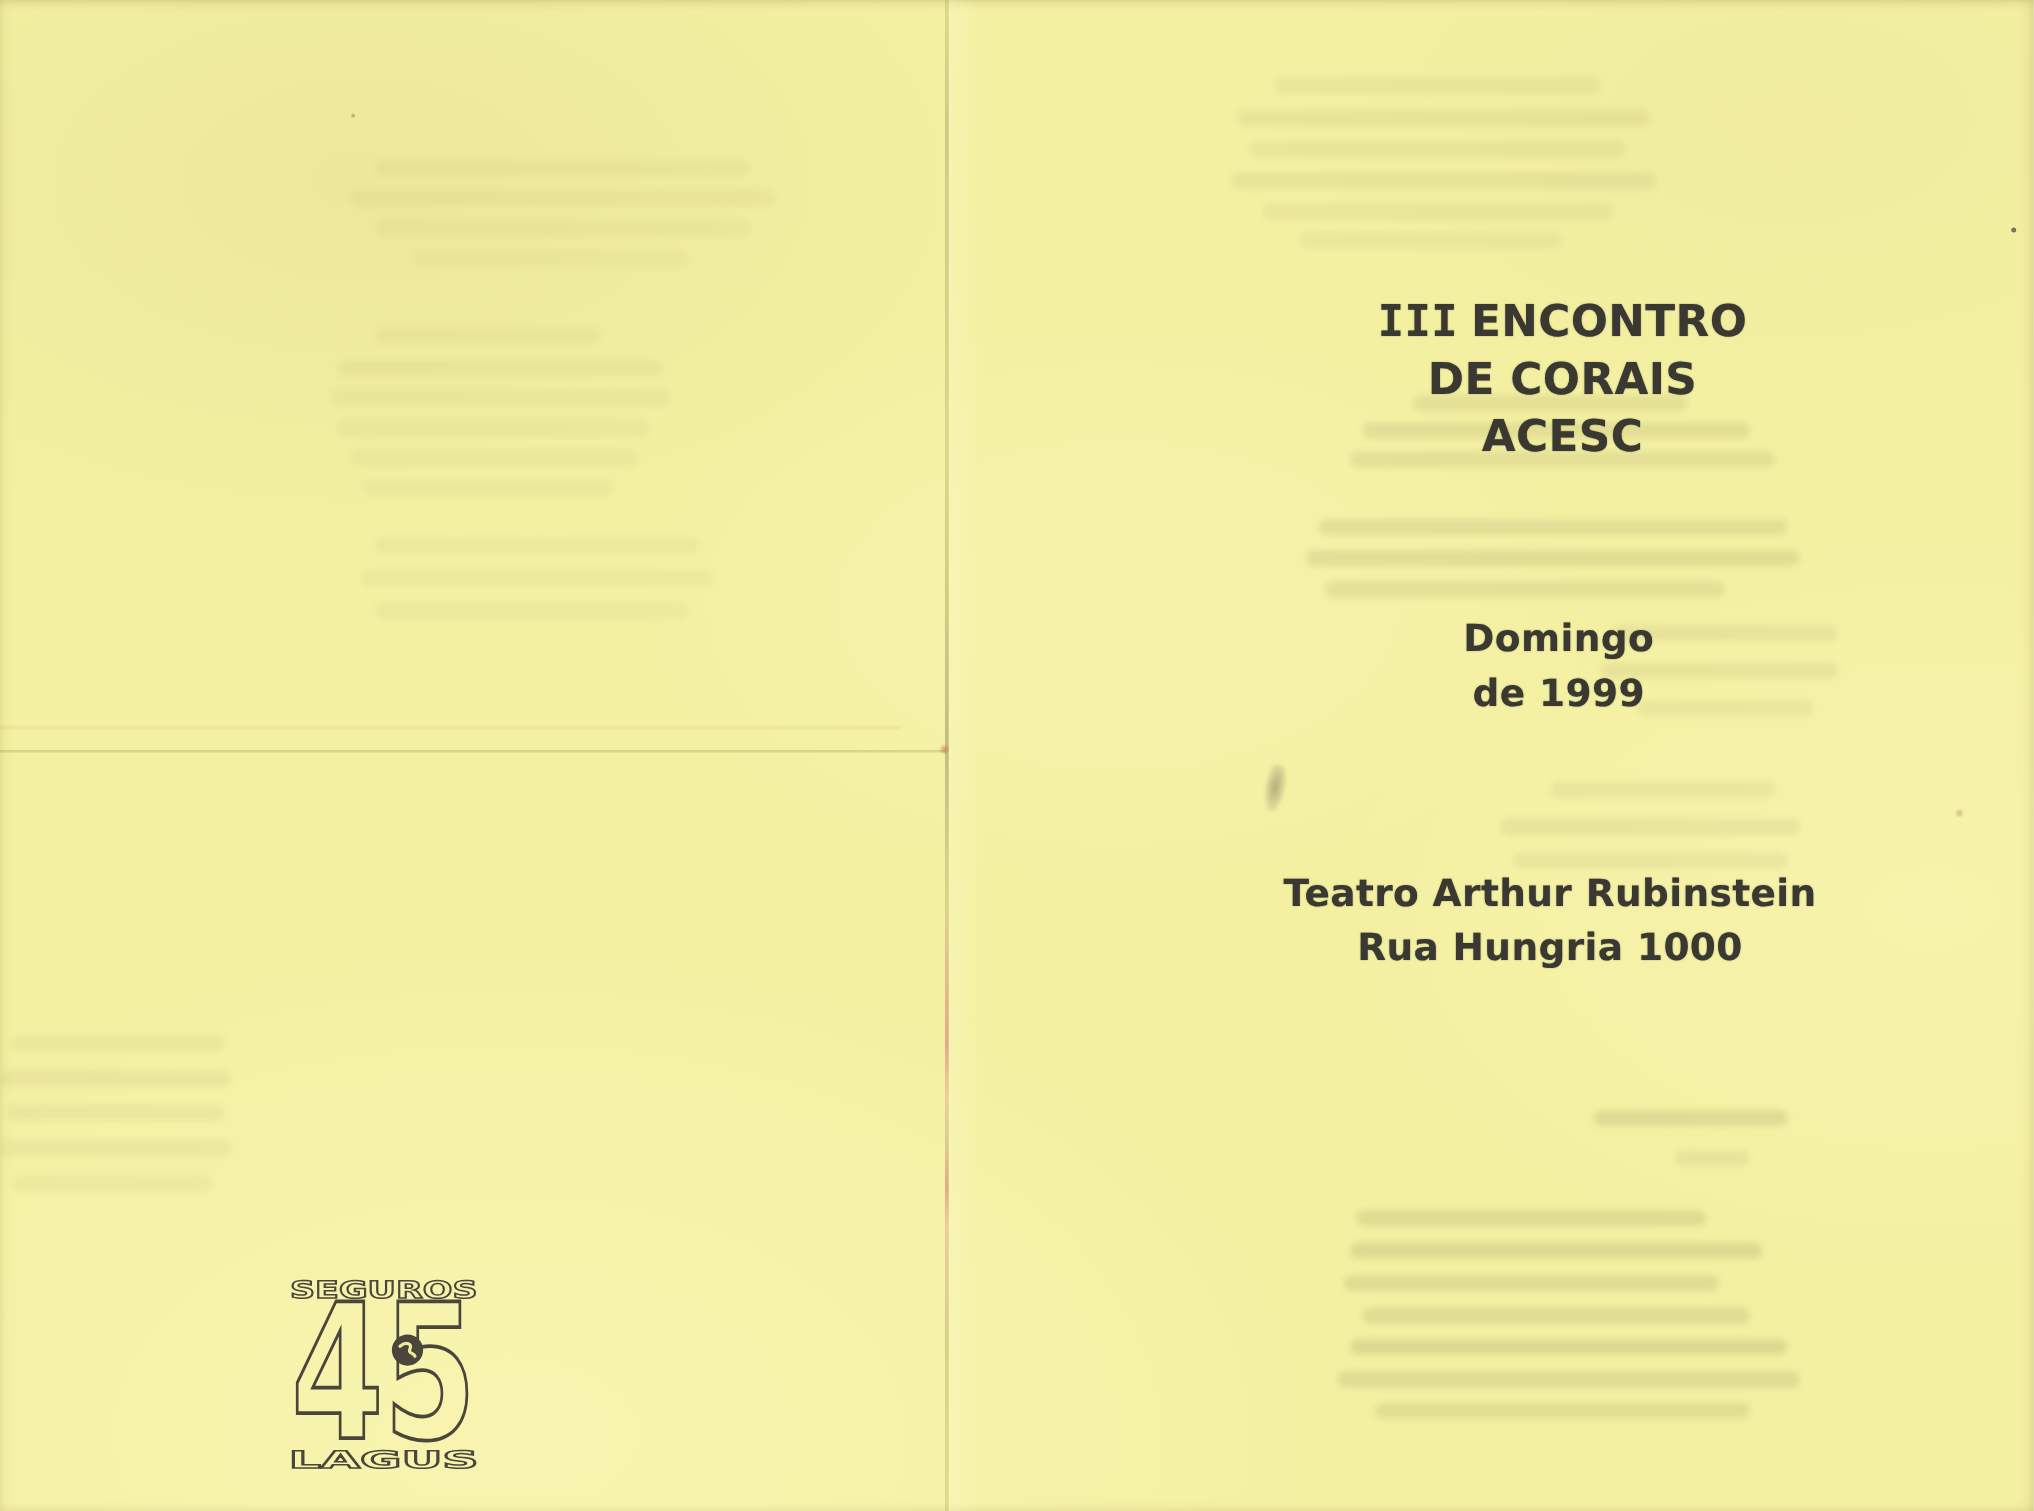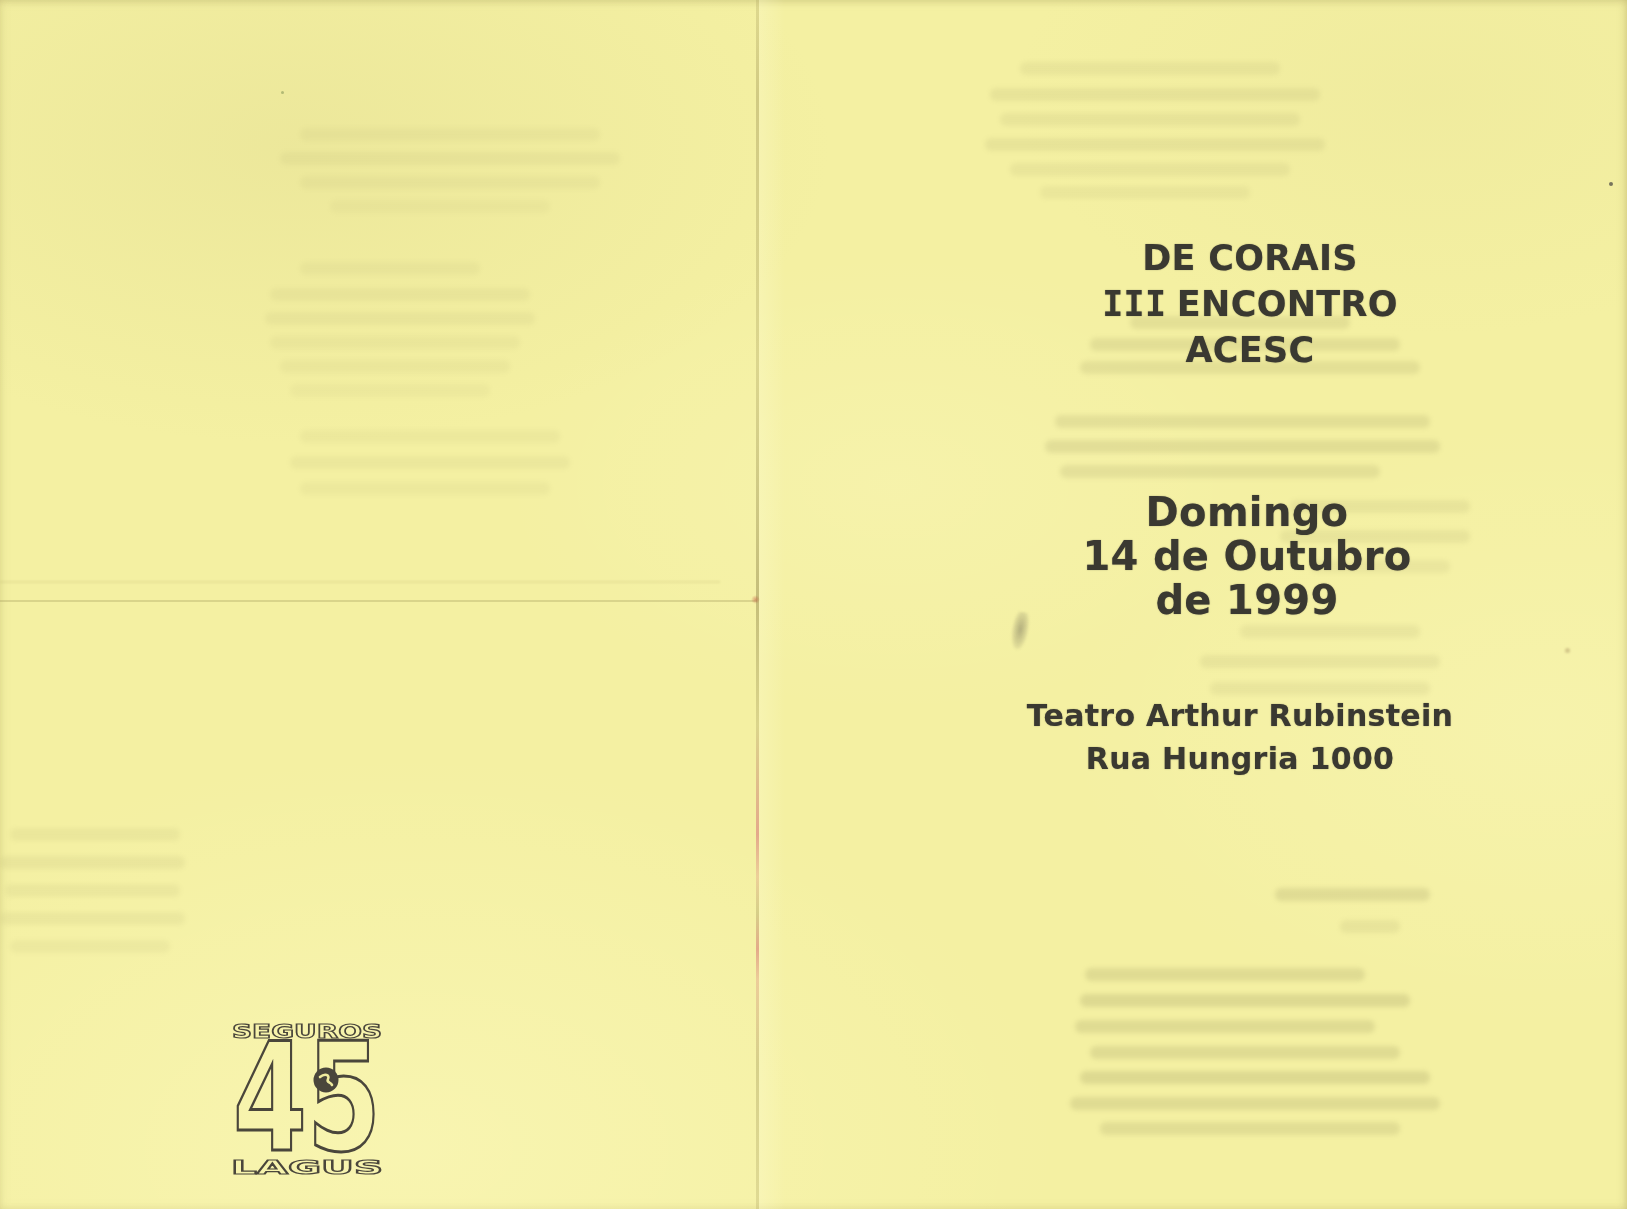--- a/index.html
+++ b/index.html
@@ -15,21 +15,21 @@
       radial-gradient(700px 400px at 88% 8%,  rgba(215,208,135,.14), transparent 60%),
       radial-gradient(1000px 600px at 25% 95%, rgba(255,252,200,.38), transparent 65%),
       radial-gradient(800px 500px at 95% 60%, rgba(255,252,205,.22), transparent 60%),
       radial-gradient(600px 350px at 55% 40%, rgba(255,253,210,.18), transparent 65%);}
   
   .text-col{position:absolute;left:945px;top:0;width:610px;text-align:center;
     color:#3a3931;font-weight:bold;letter-spacing:.3px;
     text-shadow:0 0 1.2px rgba(58,57,49,.55);}
   .block{position:absolute;left:0;right:0;}
   .title-block{top:235px;font-size:35px;line-height:46px;}
-  .date-block{top:490px;font-size:40px;line-height:44px;transform:translateX(-3px);}
+  .date-block{top:490px;font-size:30px;line-height:44px;transform:translateX(-3px);}
   .venue-block{top:694px;font-size:30px;line-height:43px;transform:translateX(-10px);}
   .roman{font-family:"DejaVu Sans Mono","Liberation Mono",monospace;}
   .word-gap{margin-left:.30em;}
   
   .fold-v{position:absolute;left:756px;top:0;width:3px;height:1209px;pointer-events:none;
     background:linear-gradient(to bottom,
       rgba(168,158,94,.28) 0%, rgba(168,158,94,.45) 8%, rgba(168,158,94,.32) 30%,
       rgba(150,140,80,.50) 49.5%, rgba(168,158,94,.33) 60%,
       rgba(214,110,120,.55) 69%, rgba(214,110,120,.25) 72.5%,
       rgba(168,158,94,.40) 75.5%, rgba(210,100,110,.50) 78.5%,
@@ -120,27 +120,26 @@
   <div class="fold-h2"></div>
   <div class="fold-h"></div>
   <div class="fold-dot"></div>
   <div class="smudge"></div>
   <div class="speck" style="left:1609px;top:182px;width:4px;height:4px;background:#77745c;"></div>
   <div class="speck" style="left:281px;top:91px;width:3px;height:3px;background:#8a9a5a;opacity:.6;"></div>
   <div class="speck" style="left:1565px;top:648px;width:5px;height:5px;background:rgba(150,120,80,.35);filter:blur(1px);"></div>
 
   <div class="text-col">
     <div class="block title-block">
+      <div><span class="roman">III</span><span class="word-gap">ENCONTRO</span></div>
       <div>DE CORAIS</div>
-      <div><span class="roman">III</span><span class="word-gap">ENCONTRO</span></div>
       <div>ACESC</div>
     </div>
     <div class="block date-block">
       <div>Domingo</div>
-      <div>14 de Outubro</div>
       <div>de 1999</div>
     </div>
     <div class="block venue-block">
       <div>Teatro Arthur Rubinstein</div>
       <div>Rua Hungria 1000</div>
     </div>
   </div>
 
   <svg class="logo" viewBox="0 0 180 175">
     <text class="logo-small" x="95" y="30" text-anchor="middle" textLength="150" lengthAdjust="spacingAndGlyphs">SEGUROS</text>

